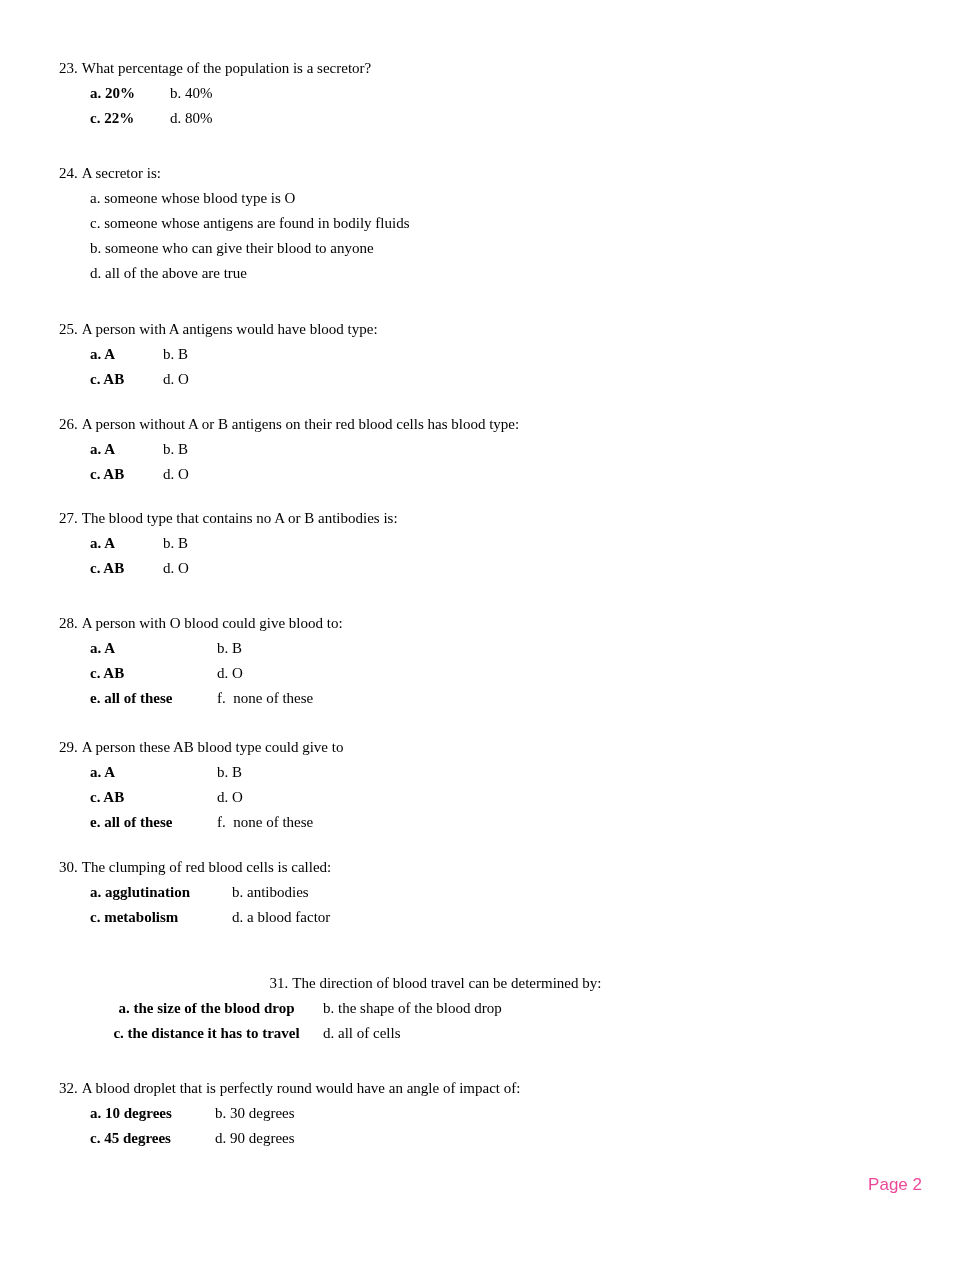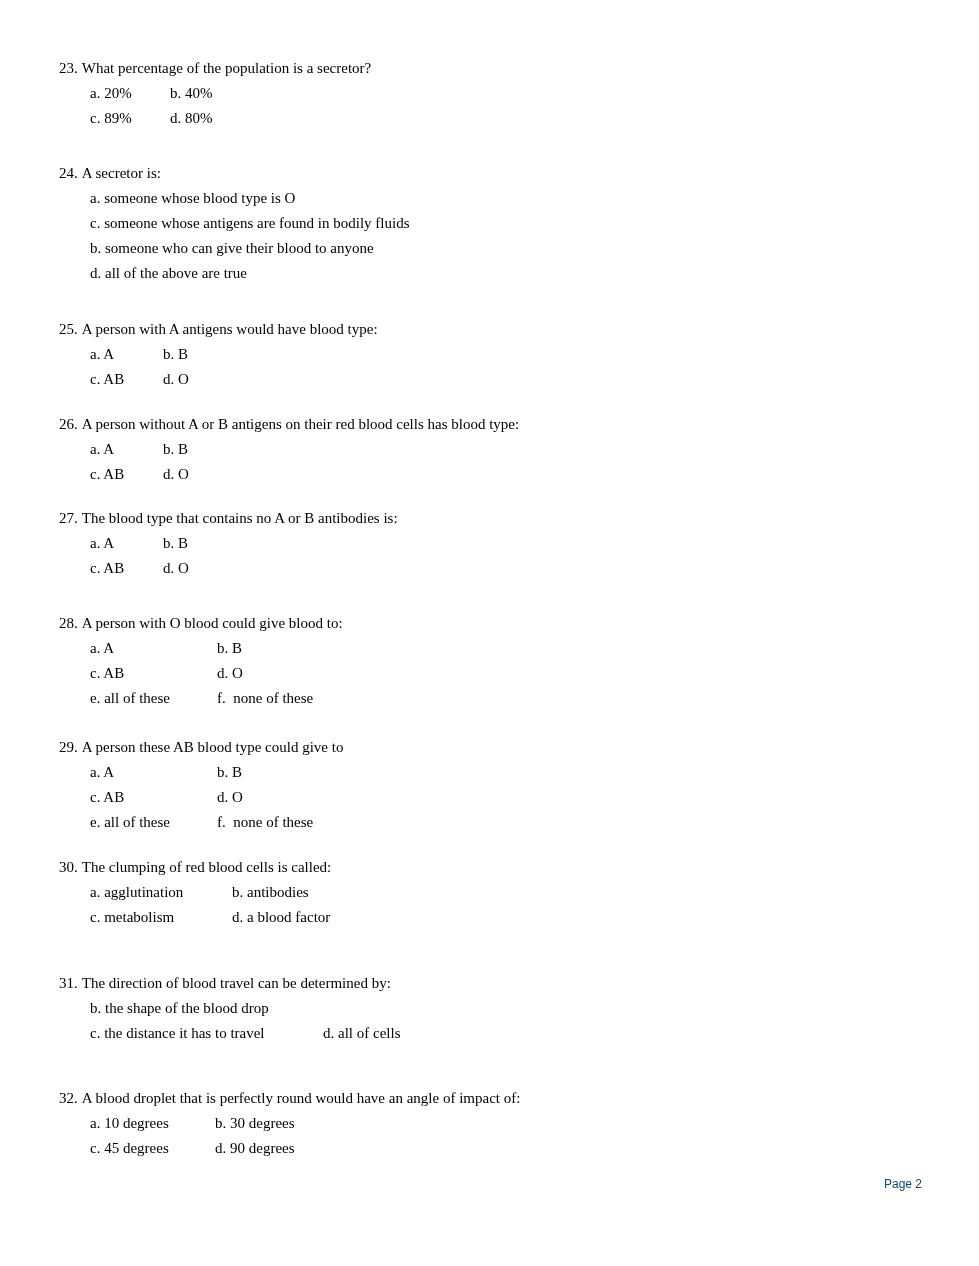--- a/index.html
+++ b/index.html
@@ -20,45 +20,45 @@
     width: 871px; height: 1266px;
     padding: 56px 59px 0 59px;
     box-sizing: border-box;
   }
   .q { margin: 0; }
   .q-line { white-space: pre-wrap; }
   .q-num { display: inline; margin-right: 4px; }
   .opts { padding-left: 31px; }
   .row { display: flex; }
   .opt { white-space: pre-wrap; }
-  .c1 { width: var(--c, 90px); flex: none; }
+  .c1 { width: var(--c, 90px); flex: none; font-weight: bold; }
   .page-num {
     position: absolute;
     top: 1176px;
     right: 57px;
     font-family: "Liberation Sans", sans-serif;
-    font-size: 12px;
+    font-size: 17px;
     line-height: 17px;
-    color: #0c4a6e;
+    color: #ec4899;
   }
 </style>
 </head>
 <body>
 
 <div class="sheet">
 
   <section class="q" style="--c:80px; margin-bottom:30px;">
     <div class="q-line"><span class="q-num">23.</span><span class="q-text">What percentage of the population is a secretor?</span></div>
     <div class="opts">
       <div class="row">
         <span class="opt c1">a. 20%</span>
         <span class="opt">b. 40%</span>
       </div>
       <div class="row">
-        <span class="opt c1">c. 89%</span>
+        <span class="opt c1">c. 22%</span>
         <span class="opt">d. 80%</span>
       </div>
     </div>
   </section>
 
   <section class="q" style="margin-bottom:31px;">
     <div class="q-line"><span class="q-num">24.</span><span class="q-text">A secretor is:</span></div>
     <div class="opts">
       <div class="row">
         <span class="opt">a. someone whose blood type is O</span>
@@ -160,24 +160,25 @@
         <span class="opt c1">a. agglutination</span>
         <span class="opt">b. antibodies</span>
       </div>
       <div class="row">
         <span class="opt c1">c. metabolism</span>
         <span class="opt">d. a blood factor</span>
       </div>
     </div>
   </section>
 
-  <section class="q" style="--c:233px; margin-bottom:40px;">
+  <section class="q" style="--c:233px; margin-bottom:30px;text-align:center;">
     <div class="q-line"><span class="q-num">31.</span><span class="q-text">The direction of blood travel can be determined by:</span></div>
     <div class="opts">
       <div class="row">
+        <span class="opt c1">a. the size of the blood drop</span>
         <span class="opt">b. the shape of the blood drop</span>
       </div>
       <div class="row">
         <span class="opt c1">c. the distance it has to travel</span>
         <span class="opt">d. all of cells</span>
       </div>
     </div>
   </section>
 
   <section class="q" style="--c:125px; margin-bottom:0;">

